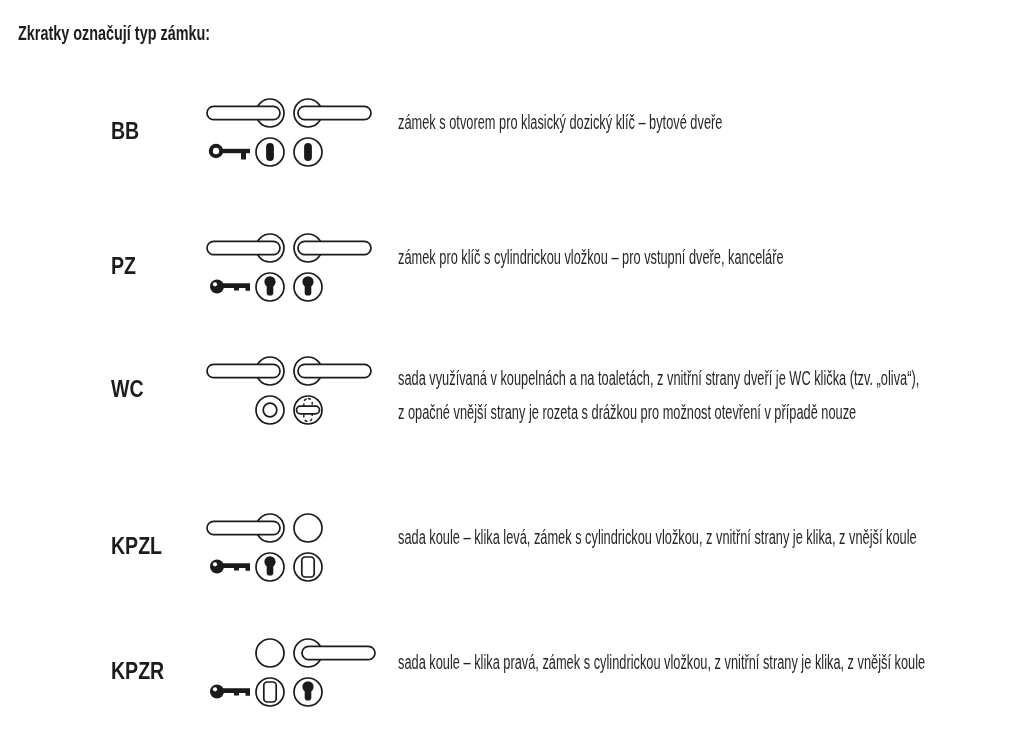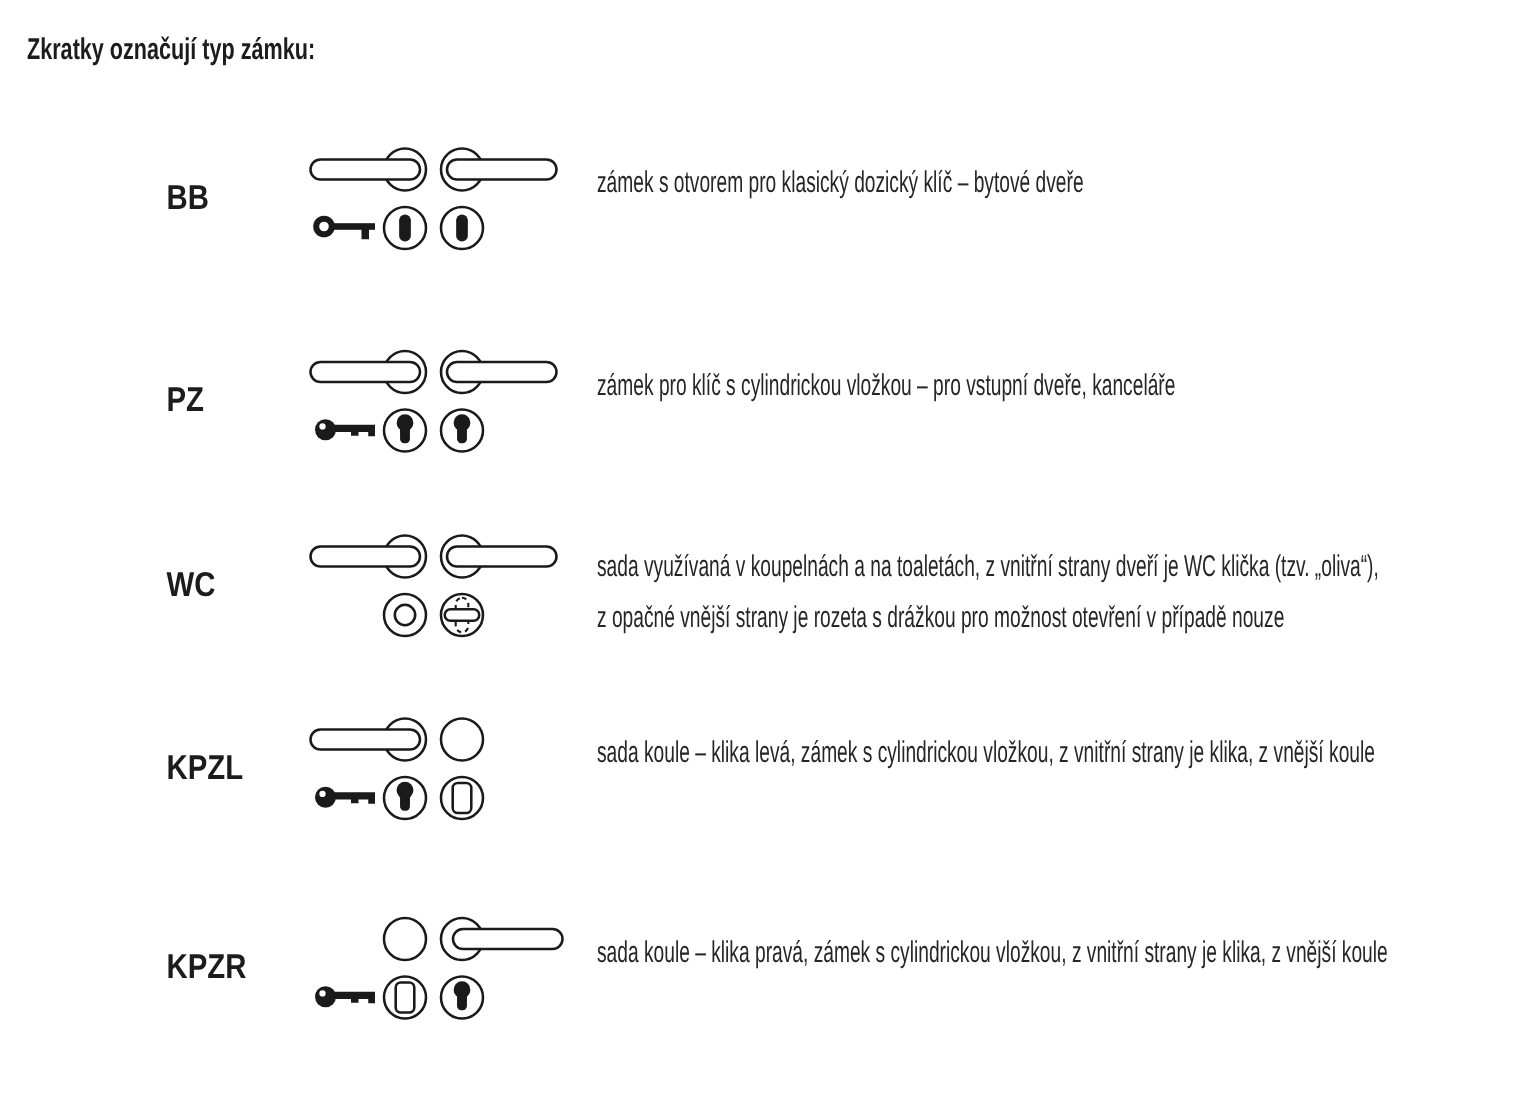--- a/index.html
+++ b/index.html
@@ -133,21 +133,21 @@
       <rect x="98.8" y="45.5" width="8.4" height="23" rx="4.2" fill="none" stroke="#1a1a1a" stroke-width="1.4" stroke-dasharray="3,2.6"></rect>
       <rect class="ln" x="91.5" y="53.2" width="23" height="7.6" rx="3.8"></rect>
     </g>
   </svg>
   <div class="desc double">
     <div>sada využívaná v koupelnách a na toaletách, z vnitřní strany dveří je WC klička (tzv. „oliva“),</div>
     <div>z opačné vnější strany je rozeta s drážkou pro možnost otevření v případě nouze</div>
   </div>
 </div>
 
-<div class="row" style="top:475px">
+<div class="row" style="top:510px">
   <div class="abbr">KPZL</div>
   <svg class="icons" width="175" height="75" viewBox="0 0 175 75">
     <g>
       <circle class="ln" cx="65" cy="18" r="14"></circle>
       <rect class="ln" x="2" y="11.3" width="73" height="13.4" rx="6.7"></rect>
     </g>
     <g>
       <circle class="ln" cx="103" cy="18" r="14"></circle>
     </g>
     <g>
@@ -163,21 +163,21 @@
     <g>
       <circle class="ln" cx="103" cy="57" r="14"></circle>
       <rect x="96.8" y="47" width="12.4" height="20" rx="3.4" fill="#ffffff" stroke="#1a1a1a" stroke-width="1.7"></rect>
     </g>
   </svg>
   <div class="desc single">
     <div>sada koule – klika levá, zámek s cylindrickou vložkou, z vnitřní strany je klika, z vnější koule</div>
   </div>
 </div>
 
-<div class="row" style="top:608px">
+<div class="row" style="top:635px">
   <div class="abbr">KPZR</div>
   <svg class="icons" width="175" height="75" viewBox="0 0 175 75">
     <g>
       <circle class="ln" cx="65" cy="18" r="14"></circle>
     </g>
     <g>
       <circle class="ln" cx="103" cy="18" r="14"></circle>
       <rect class="ln" x="97" y="11.3" width="73" height="13.4" rx="6.7"></rect>
     </g>
     <g>

